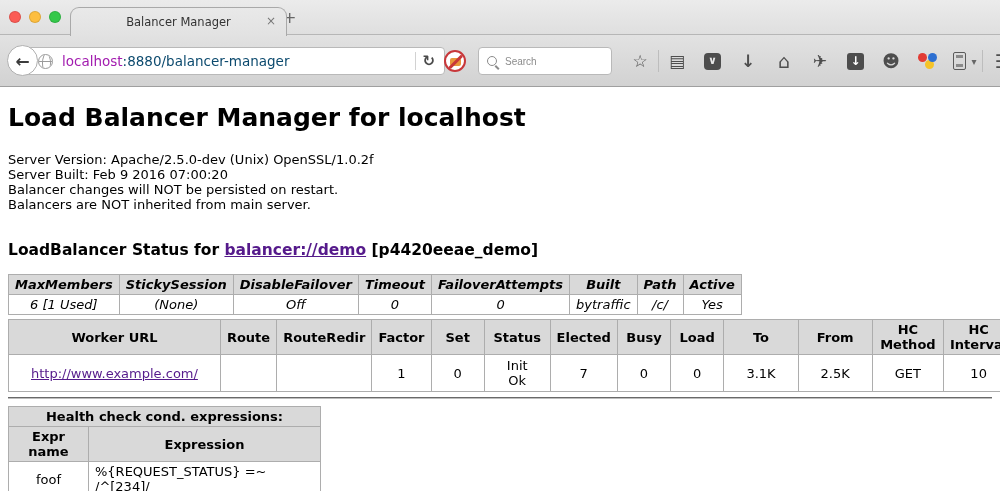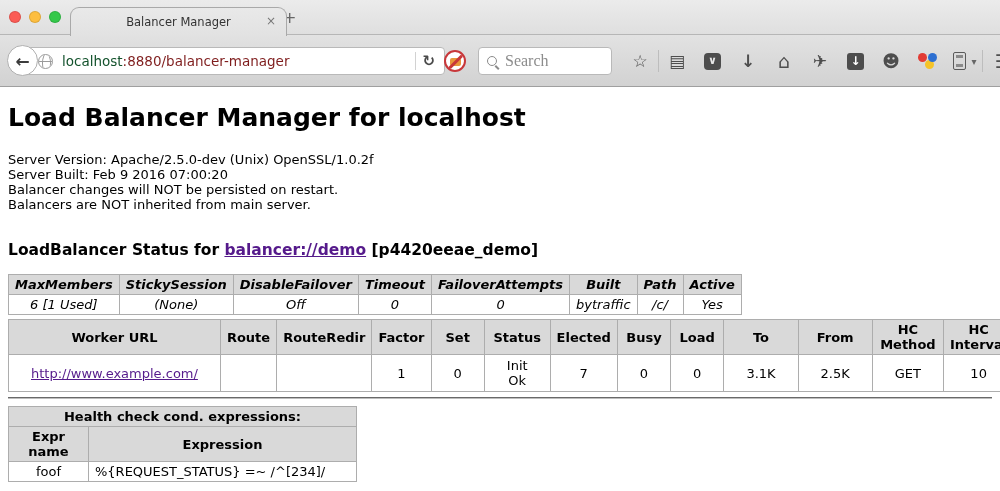--- a/index.html
+++ b/index.html
@@ -34,43 +34,43 @@
   .urlbar { position:absolute; left:23px; top:12px; width:422px; height:28px;
             background:#fff; border:1px solid #b9b9b9; border-radius:4px;
             display:flex; align-items:center; padding-left:14px; }
   .globe { width:15px; height:15px; border-radius:50%; border:1.5px solid #9a9a9a;
            position:relative; overflow:hidden; flex:none; }
   .globe::before { content:""; position:absolute; left:50%; top:-2px; width:7px; height:18px;
                    margin-left:-3.5px; border:1.2px solid #9a9a9a; border-radius:50%; }
   .globe::after  { content:""; position:absolute; left:-2px; top:50%; width:20px; height:0;
                    border-top:1.2px solid #9a9a9a; }
   .url-text { margin-left:9px; font-size:13.5px; flex:1; white-space:nowrap; overflow:hidden; }
-  .url-domain { color:#14532d; }
-  .url-path { color:#7f1d1d; }
+  .url-domain { color:#a21caf; }
+  .url-path { color:#0c4a6e; }
   .urlbar .divider { width:1px; height:18px; background:#d2d2d2; margin:0 6px; }
   .reload { font-size:15px; color:#4a4a4a; margin-right:9px; font-weight:bold; }
 
   .noscript { position:absolute; left:444px; top:15px; width:22px; height:22px;
               border-radius:50%; border:2px solid #c8373a; background:#fff;
               overflow:hidden; }
   .noscript .blob { position:absolute; left:4px; top:6px; width:11px; height:8px;
                     background:#e8973c; border-radius:2px; }
   .noscript::after { content:""; position:absolute; left:8px; top:-3px; width:2.5px; height:26px;
                      background:#c8373a; transform:rotate(45deg); }
 
   .searchbar { position:absolute; left:478px; top:12px; width:134px; height:28px;
                background:#fff; border:1px solid #b9b9b9; border-radius:4px;
                display:flex; align-items:center; padding:0 8px; }
   .magnifier { width:10px; height:10px; border:1.6px solid #8b8b8b; border-radius:50%;
                position:relative; flex:none; }
   .magnifier::after { content:""; position:absolute; left:8px; top:8px; width:5px; height:1.8px;
                       background:#8b8b8b; transform:rotate(45deg); transform-origin:0 0; }
   .searchbar input { border:none; outline:none; margin-left:8px; width:95px;
-                     font-size:16px; color:#b91c1c; background:transparent;
-                     font-family:Liberation Serif, serif; }
+                     font-size:10px; color:#b91c1c; background:transparent;
+                     font-family:Liberation Sans, sans-serif; }
   .searchbar input::placeholder { color:#8c8c8c; }
 
   .tool-icons { position:absolute; left:622px; top:0; height:52px; right:0;
                 display:flex; align-items:center; }
   .ticon { font-size:17px; color:#4e4e4e; text-align:center; width:36px; flex:none; line-height:1; }
   .vsep { width:1px; height:22px; background:#bdbdbd; flex:none; }
   .pocket { width:17px; height:17px; margin:0 9px; border-radius:4px; background:#4d4d4d;
             color:#e8e8e8; font-size:11px; font-weight:bold; text-align:center; line-height:15px; flex:none; }
   .darkbox { width:17px; height:17px; margin:0 9px; border-radius:3px; background:#4d4d4d;
              color:#fff; font-size:12px; font-weight:bold; text-align:center; line-height:16px; flex:none; }
@@ -241,21 +241,21 @@
 
   <hr class="rule">
 
   <table class="health-table">
     <tbody>
         <tr>
       <th colspan="2" class="title-row">Health check cond. expressions:</th>
     </tr>
     <tr>
       <th style="width:80px">Expr name</th>
-      <th style="width:268px">Expression</th>
+      <th style="width:232px">Expression</th>
     </tr>
     <tr>
       <td>foof</td>
       <td class="expr">%{REQUEST_STATUS} =~ /^[234]/</td>
     </tr>
 
   </tbody>
     </table>
 
 </div>

